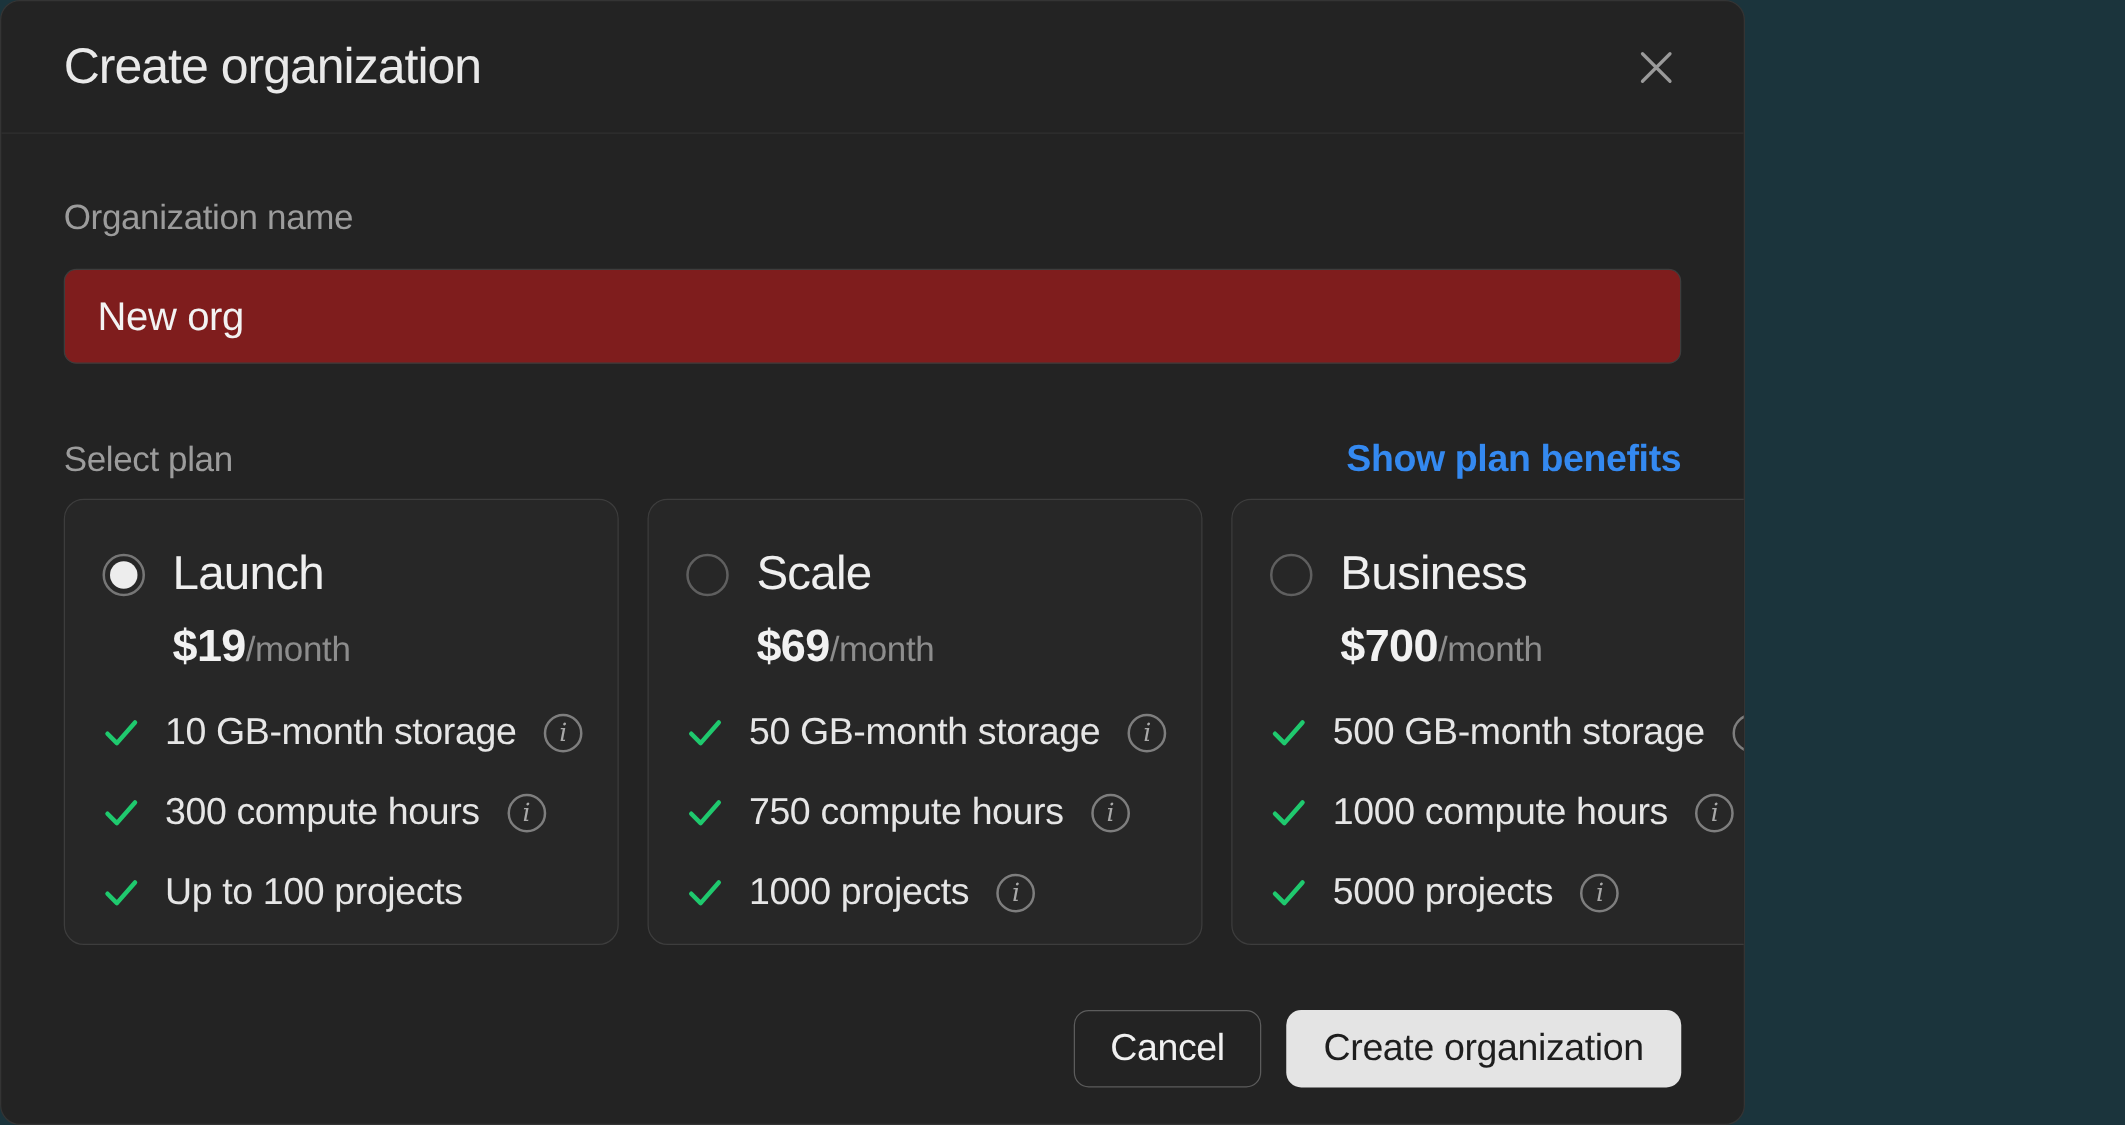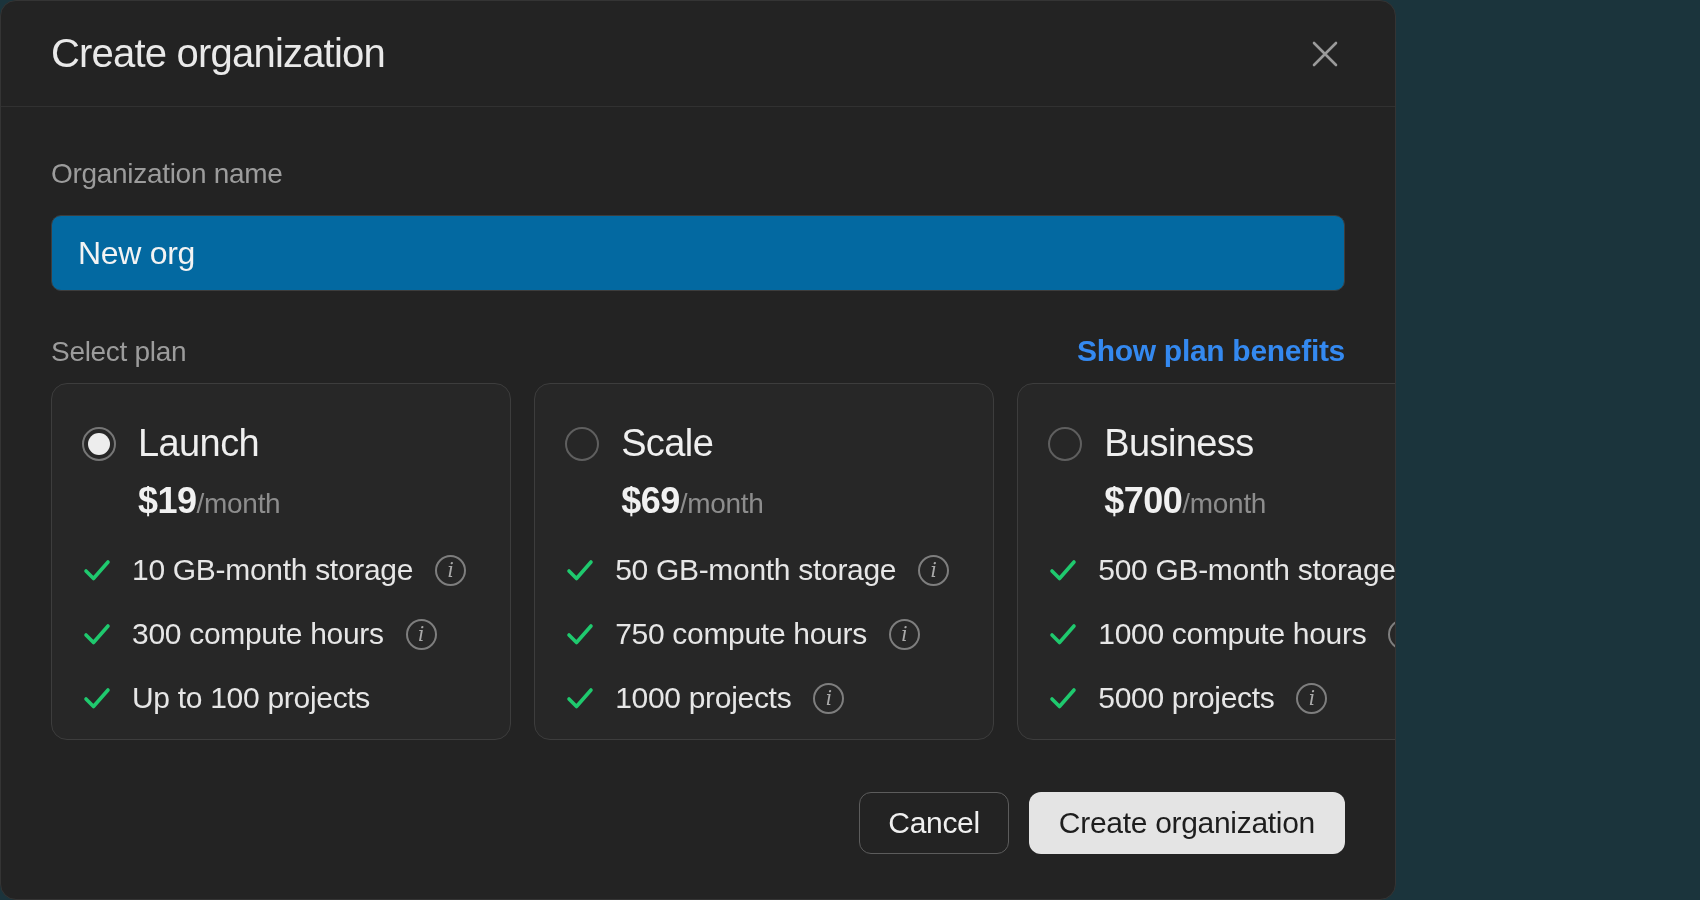--- a/index.html
+++ b/index.html
@@ -10,28 +10,28 @@
   
   .modal-header{height:106px;display:flex;align-items:center;padding:0 50px;
     border-bottom:1px solid #313131;box-sizing:border-box;}
   .modal-title{font-size:40px;font-weight:500;color:#e9e9e9;letter-spacing:-0.8px;}
   .close-btn{margin-left:auto;width:40px;height:40px;display:flex;align-items:center;justify-content:center;
     background:none;border:none;cursor:pointer;padding:0;}
   
   .modal-body{padding:0 50px;}
   .field-label{margin-top:48px;font-size:28px;line-height:38px;color:#9c9c9c;letter-spacing:-0.3px;}
   .text-input{display:block;margin-top:22px;width:100%;height:76px;box-sizing:border-box;
-    background:#0369a1;border:1px solid #3d3d3d;border-radius:10px;padding:0 26px;
+    background:#7f1d1d;border:1px solid #3d3d3d;border-radius:10px;padding:0 26px;
     font-size:32px;color:#f3f3f3;font-family:inherit;letter-spacing:-0.3px;outline:none;}
   .select-row{margin-top:42px;display:flex;justify-content:space-between;align-items:baseline;}
   .benefits-link{font-size:30px;font-weight:700;color:#3489f0;text-decoration:none;letter-spacing:-0.3px;}
   
   .cards{display:flex;gap:23px;margin-top:12px;}
   .card{flex:1;height:357px;box-sizing:border-box;background:#272727;border:1px solid #3d3d3d;
-    border-radius:16px;padding:38px 44px 0 30px;}
+    border-radius:16px;padding:38px 28px 0 30px;}
   .plan-top{display:flex;align-items:center;gap:22px;}
   .radio{width:34px;height:34px;border-radius:50%;border:2px solid #5f5f5f;
     box-sizing:border-box;position:relative;flex:0 0 auto;background:transparent;cursor:pointer;}
   .radio.selected{border-color:#767676;}
   .radio.selected::after{content:'';position:absolute;inset:4px;border-radius:50%;background:#ededed;}
   .plan-name{font-size:38px;font-weight:500;color:#efefef;letter-spacing:-0.6px;}
   .price-row{margin:15px 0 0 56px;}
   .price{font-size:36px;font-weight:700;color:#f1f1f1;letter-spacing:-0.5px;}
   .period{font-size:28px;color:#8d8d8d;letter-spacing:-0.3px;}
   .features{margin-top:30px;display:flex;flex-direction:column;gap:28px;}
@@ -62,21 +62,21 @@
           <path d="M4 4 L26 26 M26 4 L4 26" stroke="#9a9a9a" stroke-width="2.6" fill="none" stroke-linecap="round"></path>
         </svg>
       </button>
     </div>
 
     <div class="modal-body">
       <div class="field-label">Organization name</div>
       <input class="text-input" type="text" value="New org" style="">
 
       <div class="select-row">
-        <div class="field-label" style="margin-top:0">Select plan</div>
+        <div class="field-label" style="margin-top:16px">Select plan</div>
         <a href="#" class="benefits-link">Show plan benefits</a>
       </div>
 
       <div class="cards" id="cards">
   <div class="card">
     <div class="plan-top">
       <span class="radio selected"></span>
       <span class="plan-name">Launch</span>
     </div>
     <div class="price-row">

